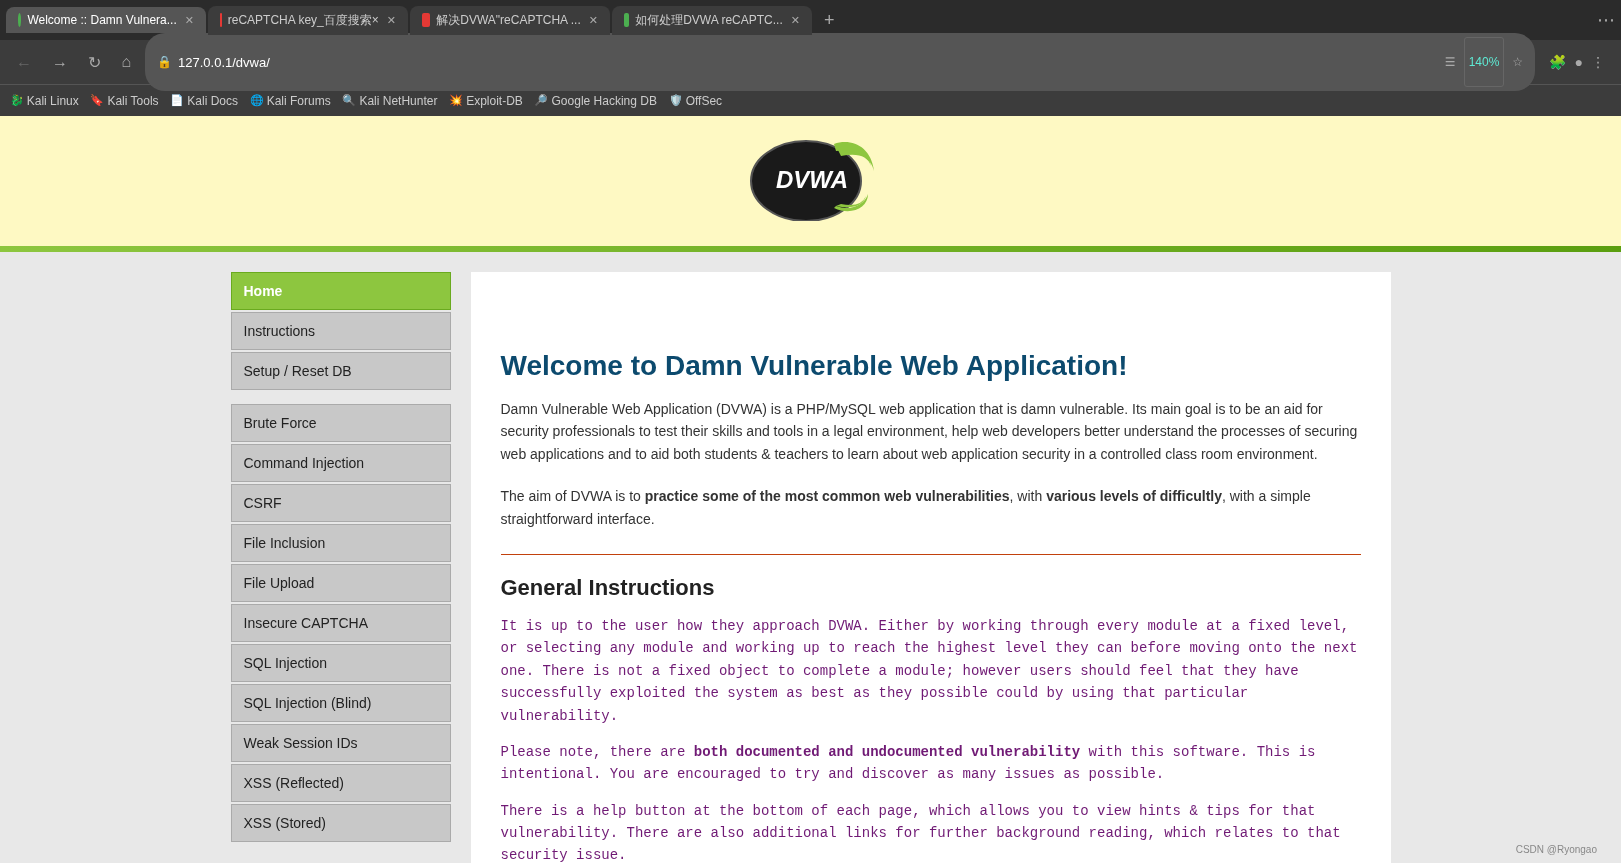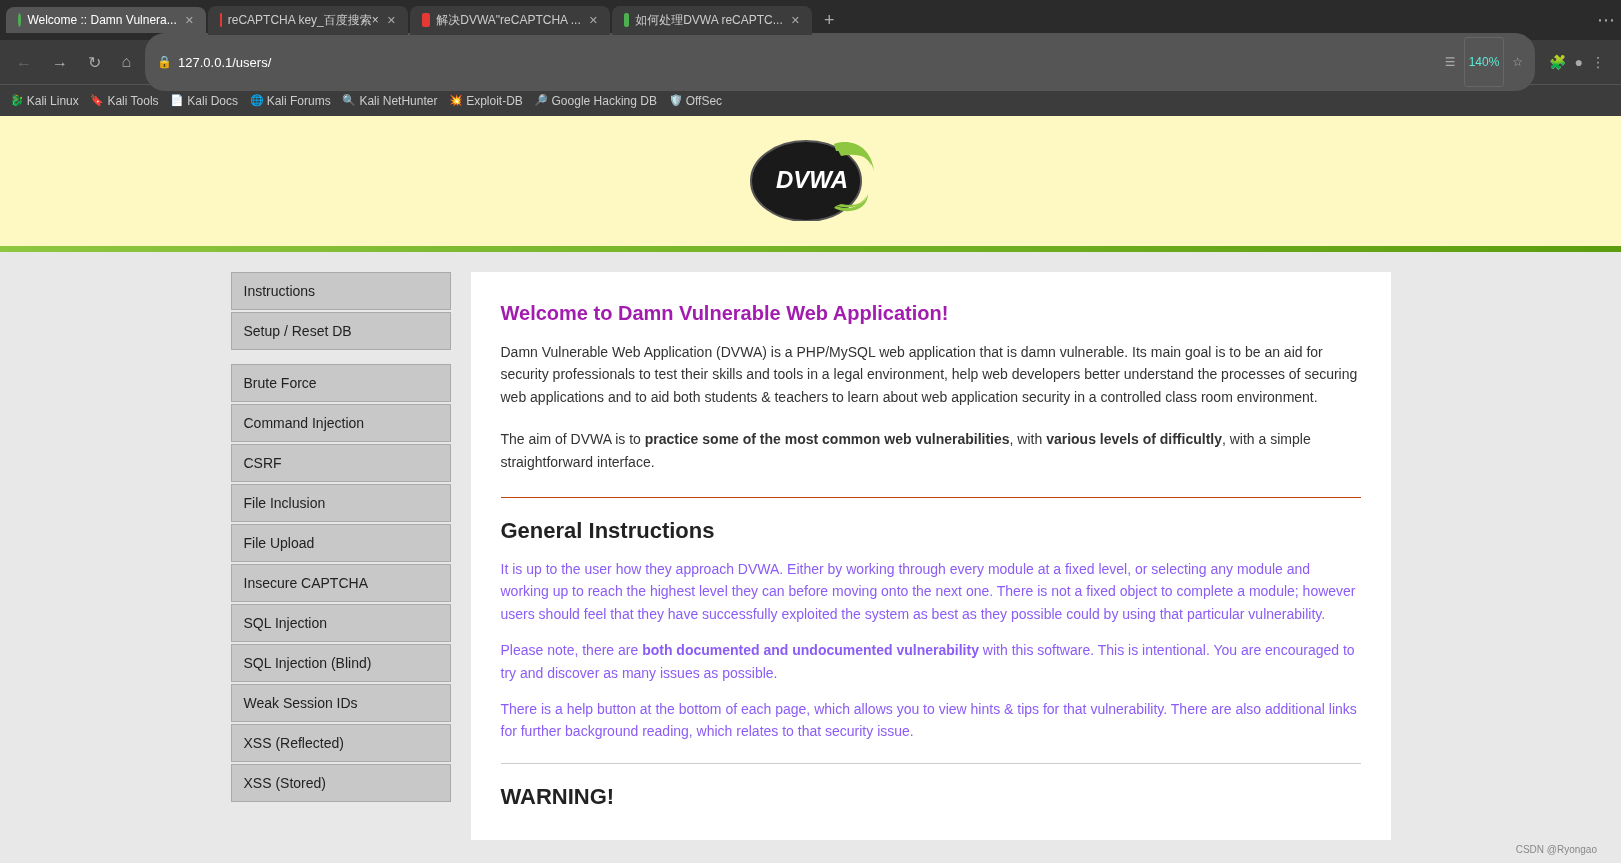--- a/index.html
+++ b/index.html
@@ -40,25 +40,25 @@
     .content-wrapper { display: flex; max-width: 1200px; margin: 0 auto; padding: 20px; gap: 20px; min-height: 600px; }
 
     
     .sidebar { width: 220px; flex-shrink: 0; }
     .sidebar-nav-item { display: block; padding: 10px 12px; background: #c8c8c8; color: #222; text-decoration: none; border: 1px solid #aaa; margin-bottom: 2px; cursor: pointer; font-size: 14px; font-weight: normal; }
     .sidebar-nav-item.active { background: #8dc63f; color: #fff; font-weight: bold; border-color: #6aaa1f; }
     .sidebar-section-gap { height: 12px; }
 
     
     .main-content { flex: 1; background: #fff; padding: 30px; }
-    .main-title { font-size: 20px; font-weight: bold; color: #a21caf; margin-bottom: 16px; }
+    .main-title { font-size: 28px; font-weight: bold; color: #0c4a6e; margin-bottom: 16px; margin-top: 48px; }
     .main-desc { font-size: 14px; color: #333; line-height: 1.6; margin-bottom: 20px; }
     .main-desc-2 { font-size: 14px; color: #333; line-height: 1.6; margin-bottom: 24px; }
     .section-title { font-size: 22px; font-weight: bold; color: #222; margin-bottom: 14px; border-top: 1px solid #c2410c; padding-top: 20px; }
-    .section-text { font-size: 14px; color: #8b5cf6; line-height: 1.6; margin-bottom: 14px; }
+    .section-text { font-size: 14px; color: #701a75; line-height: 1.6; margin-bottom: 14px; font-family: Liberation Mono, monospace; }
     .warning-title { font-size: 22px; font-weight: bold; color: #222; margin-top: 20px; border-top: 1px solid #ccc; padding-top: 20px; }
     b { font-weight: bold; }
 
     
     .logo-container { position: relative; width: 130px; height: 90px; }
 
     .csdn-badge { position: fixed; bottom: 8px; right: 24px; color: #888; font-size: 10px; }
   </style>
 </head>
 <body>
@@ -92,21 +92,21 @@
     </div>
   </div>
 
   <div class="address-bar">
     <span class="nav-btn disabled">←</span>
     <span class="nav-btn">→</span>
     <span class="nav-btn">↻</span>
     <span class="nav-btn">⌂</span>
     <div class="url-box">
       <span class="lock-icon">🔒</span>
-      <span class="url-text">127.0.0.1/users/</span>
+      <span class="url-text">127.0.0.1/dvwa/</span>
       <div class="url-extras">
         <span>☰</span>
         <span class="zoom-badge">140%</span>
         <span>☆</span>
       </div>
     </div>
     <div class="browser-extras">
       <span>🧩</span>
       <span>●</span>
       <span>⋮</span>
@@ -169,20 +169,21 @@
         </svg>
       </div>
     </div>
   </div>
 
   <div class="dvwa-green-bar"></div>
 
   <div class="content-wrapper">
 
     <div class="sidebar">
+      <a class="sidebar-nav-item active">Home</a>
       <a class="sidebar-nav-item">Instructions</a>
       <a class="sidebar-nav-item">Setup / Reset DB</a>
 
       <div class="sidebar-section-gap"></div>
 
       <a class="sidebar-nav-item">Brute Force</a>
       <a class="sidebar-nav-item">Command Injection</a>
       <a class="sidebar-nav-item">CSRF</a>
       <a class="sidebar-nav-item">File Inclusion</a>
       <a class="sidebar-nav-item">File Upload</a>

